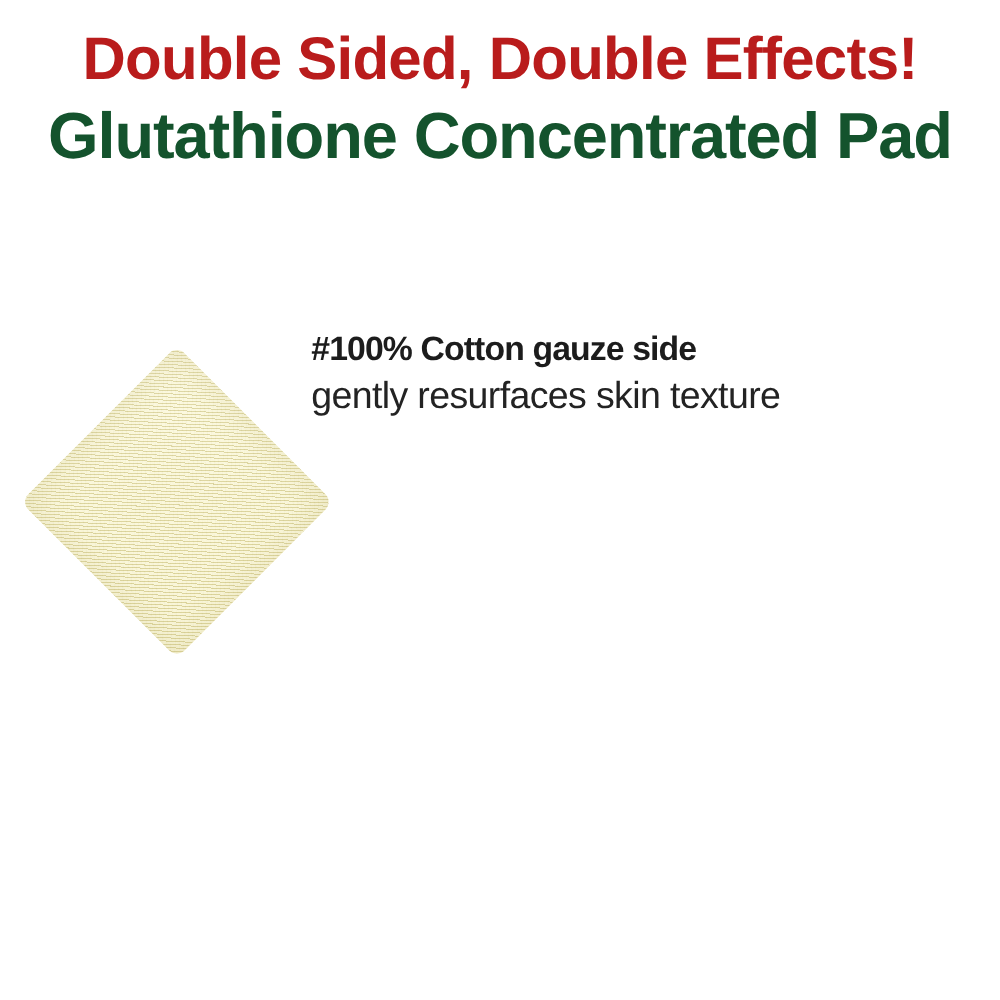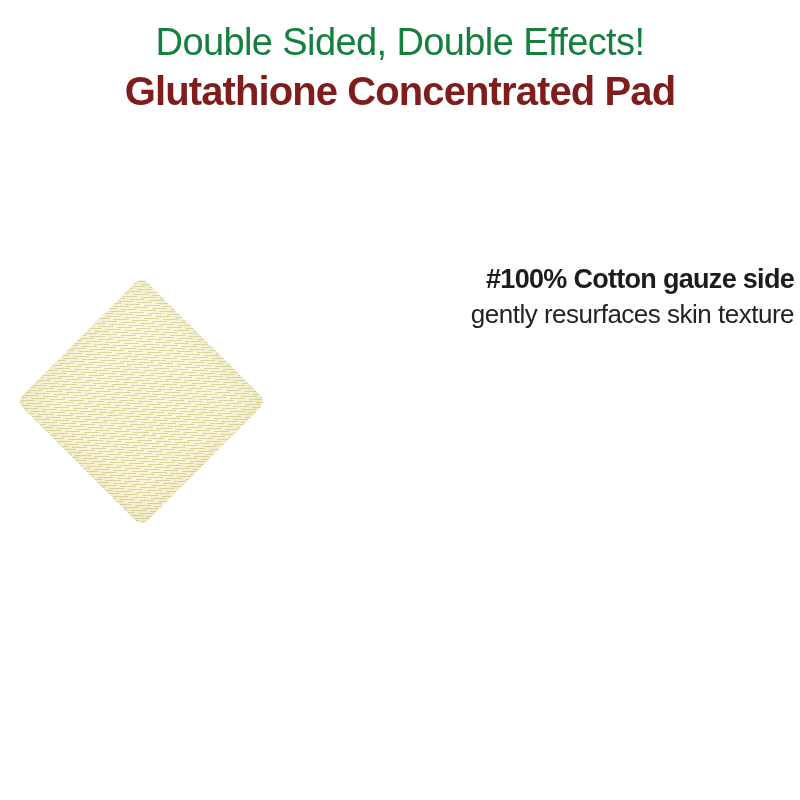--- a/index.html
+++ b/index.html
@@ -24,55 +24,54 @@
 
   
   .header {
     position: absolute;
     top: 22px;
     left: 0;
     width: 800px;
     text-align: center;
   }
   .headline {
-    font-size: 38px;
-    font-weight: normal;
-    color: #15803d;
+    font-size: 48px;
+    font-weight: bold;
+    color: #b91c1c;
     letter-spacing: -0.6px;
     line-height: 1.08;
     white-space: nowrap;
   }
   .subheadline {
-    font-size: 40px;
+    font-size: 52px;
     font-weight: bold;
-    color: #7f1d1d;
+    color: #14532d;
     letter-spacing: -0.9px;
     line-height: 1.12;
     margin-top: 6px;
     white-space: nowrap;
   }
 
   
   .feature {
     position: absolute;
   }
   .feature-text {
     position: absolute;
-    text-align: right;
   }
   .feature-title {
     font-size: 27px;
     font-weight: bold;
     color: #1C1C1C;
     letter-spacing: -0.7px;
     line-height: 1.2;
     white-space: nowrap;
   }
   .feature-desc {
-    font-size: 26px;
+    font-size: 30px;
     font-weight: normal;
     color: #232323;
     letter-spacing: -0.5px;
     line-height: 1.22;
     margin-top: 4px;
   }
 
   
   .pad-wrap {
     position: absolute;

